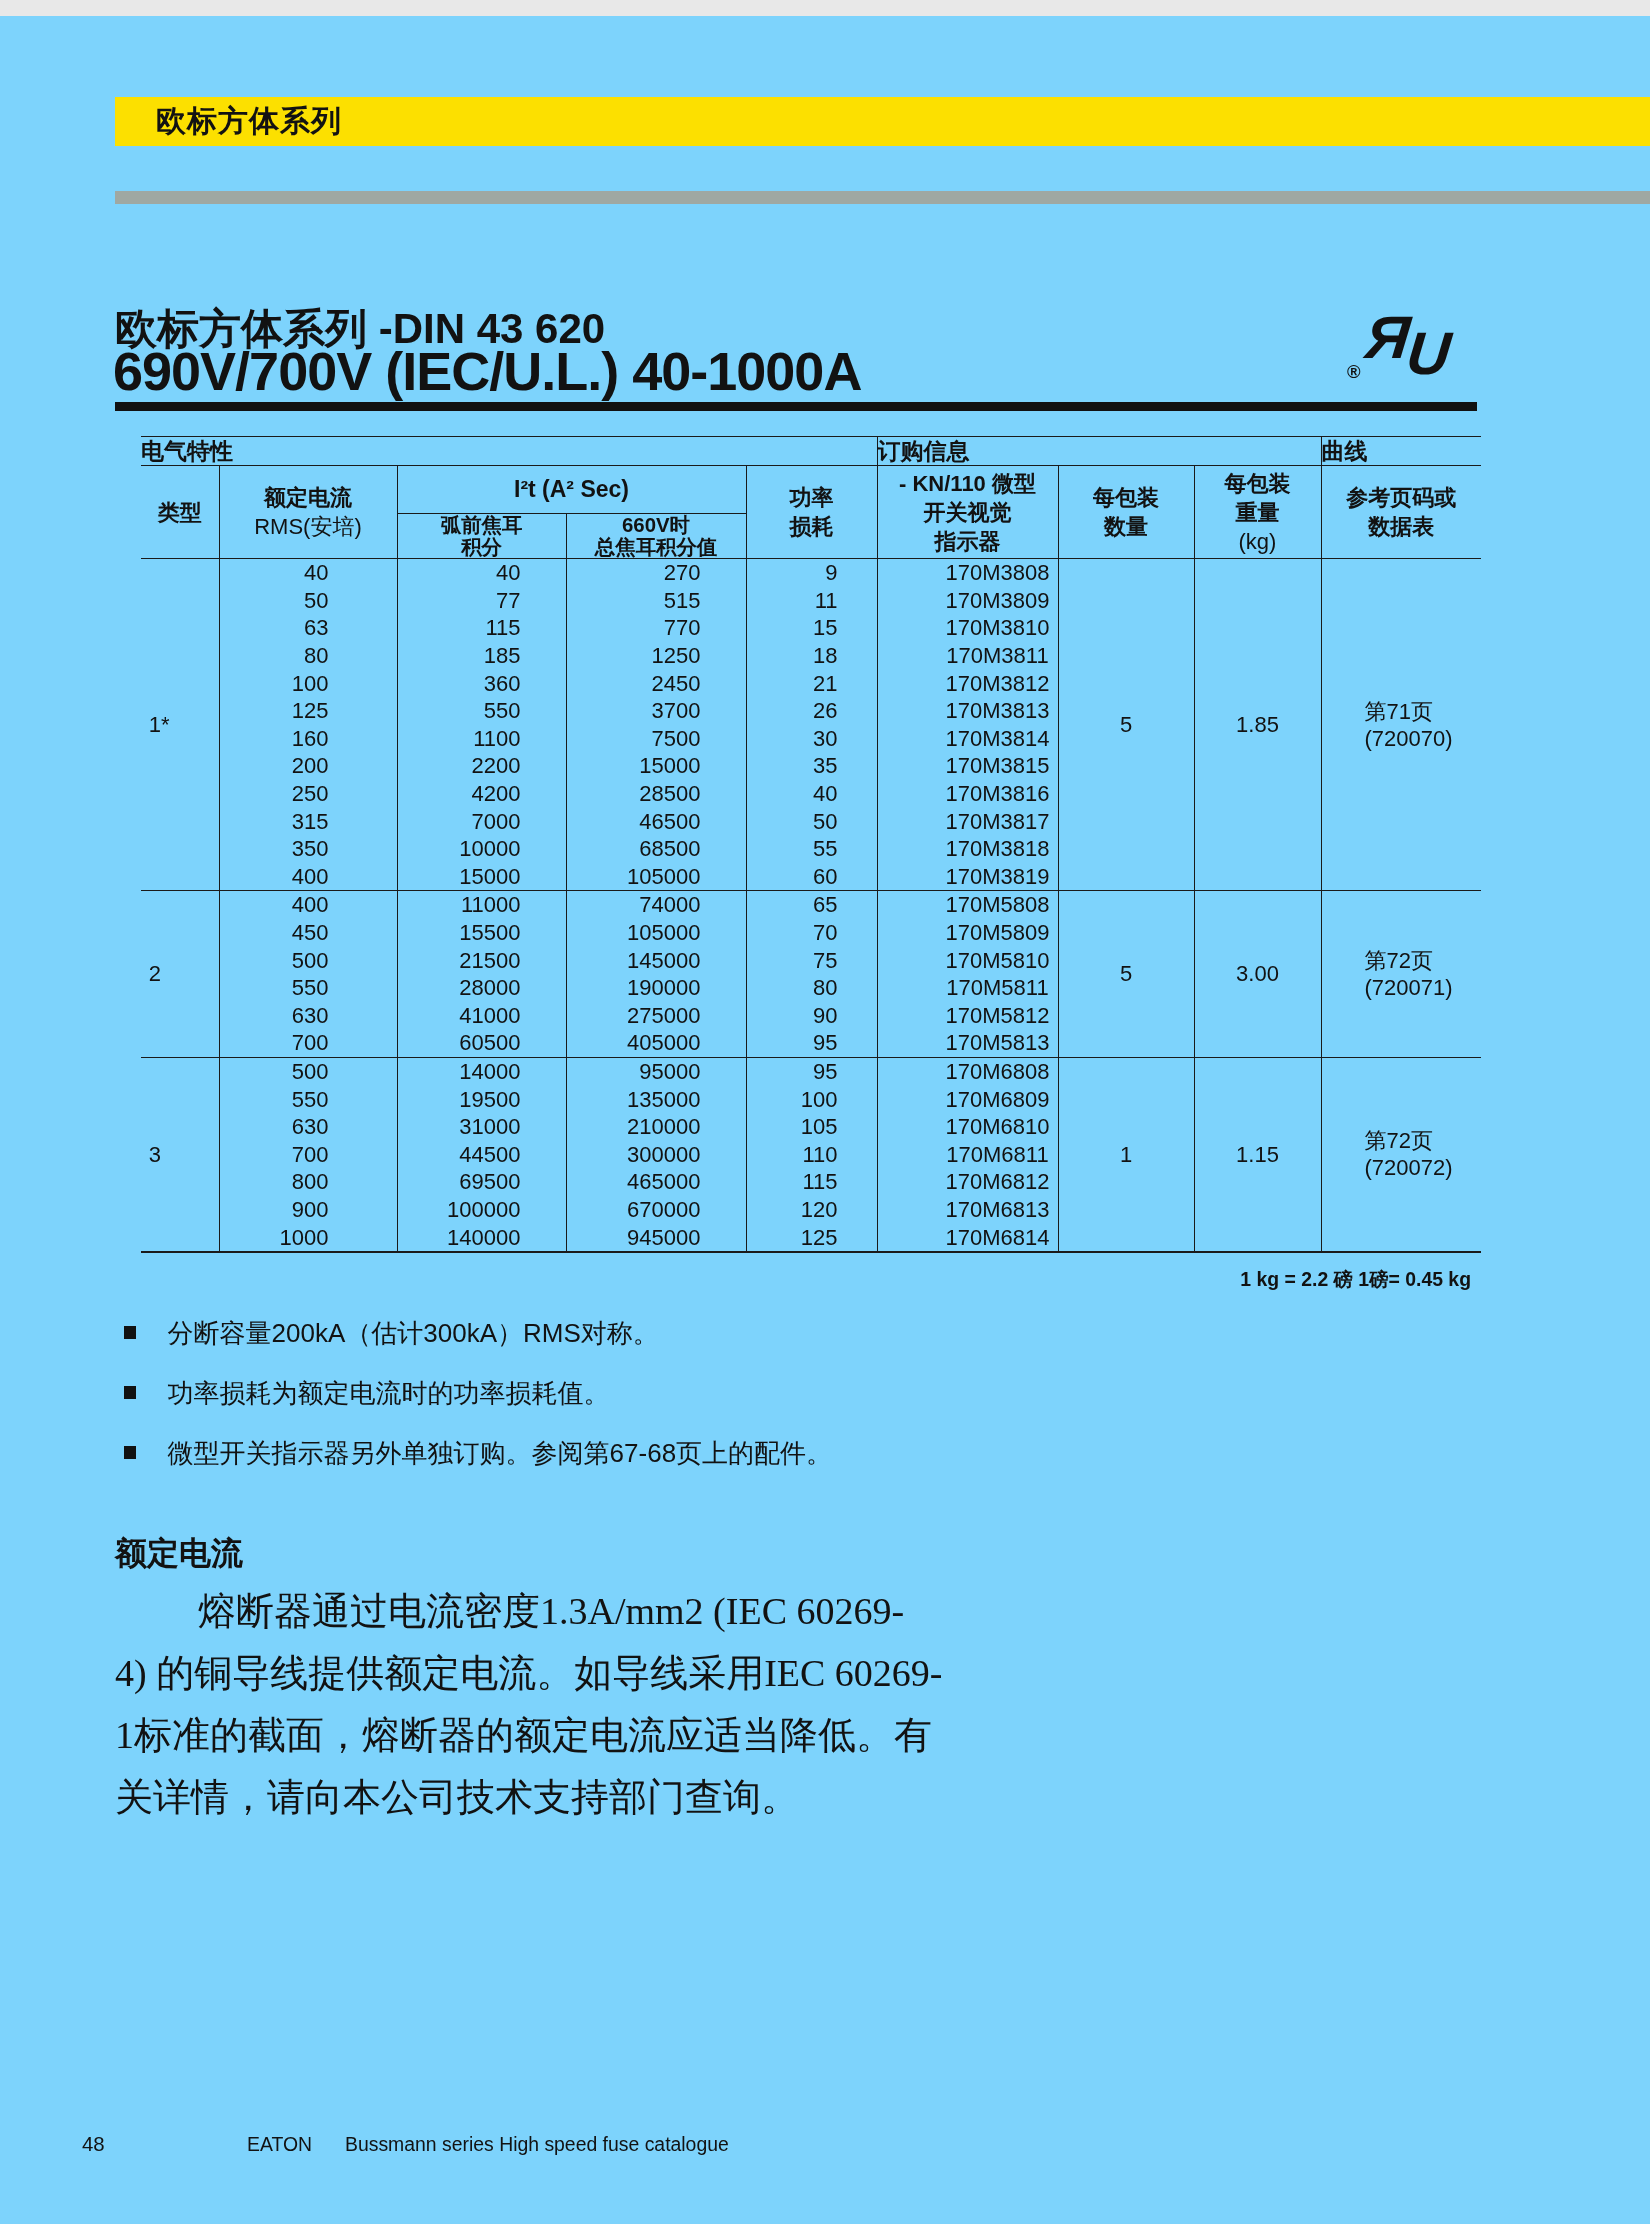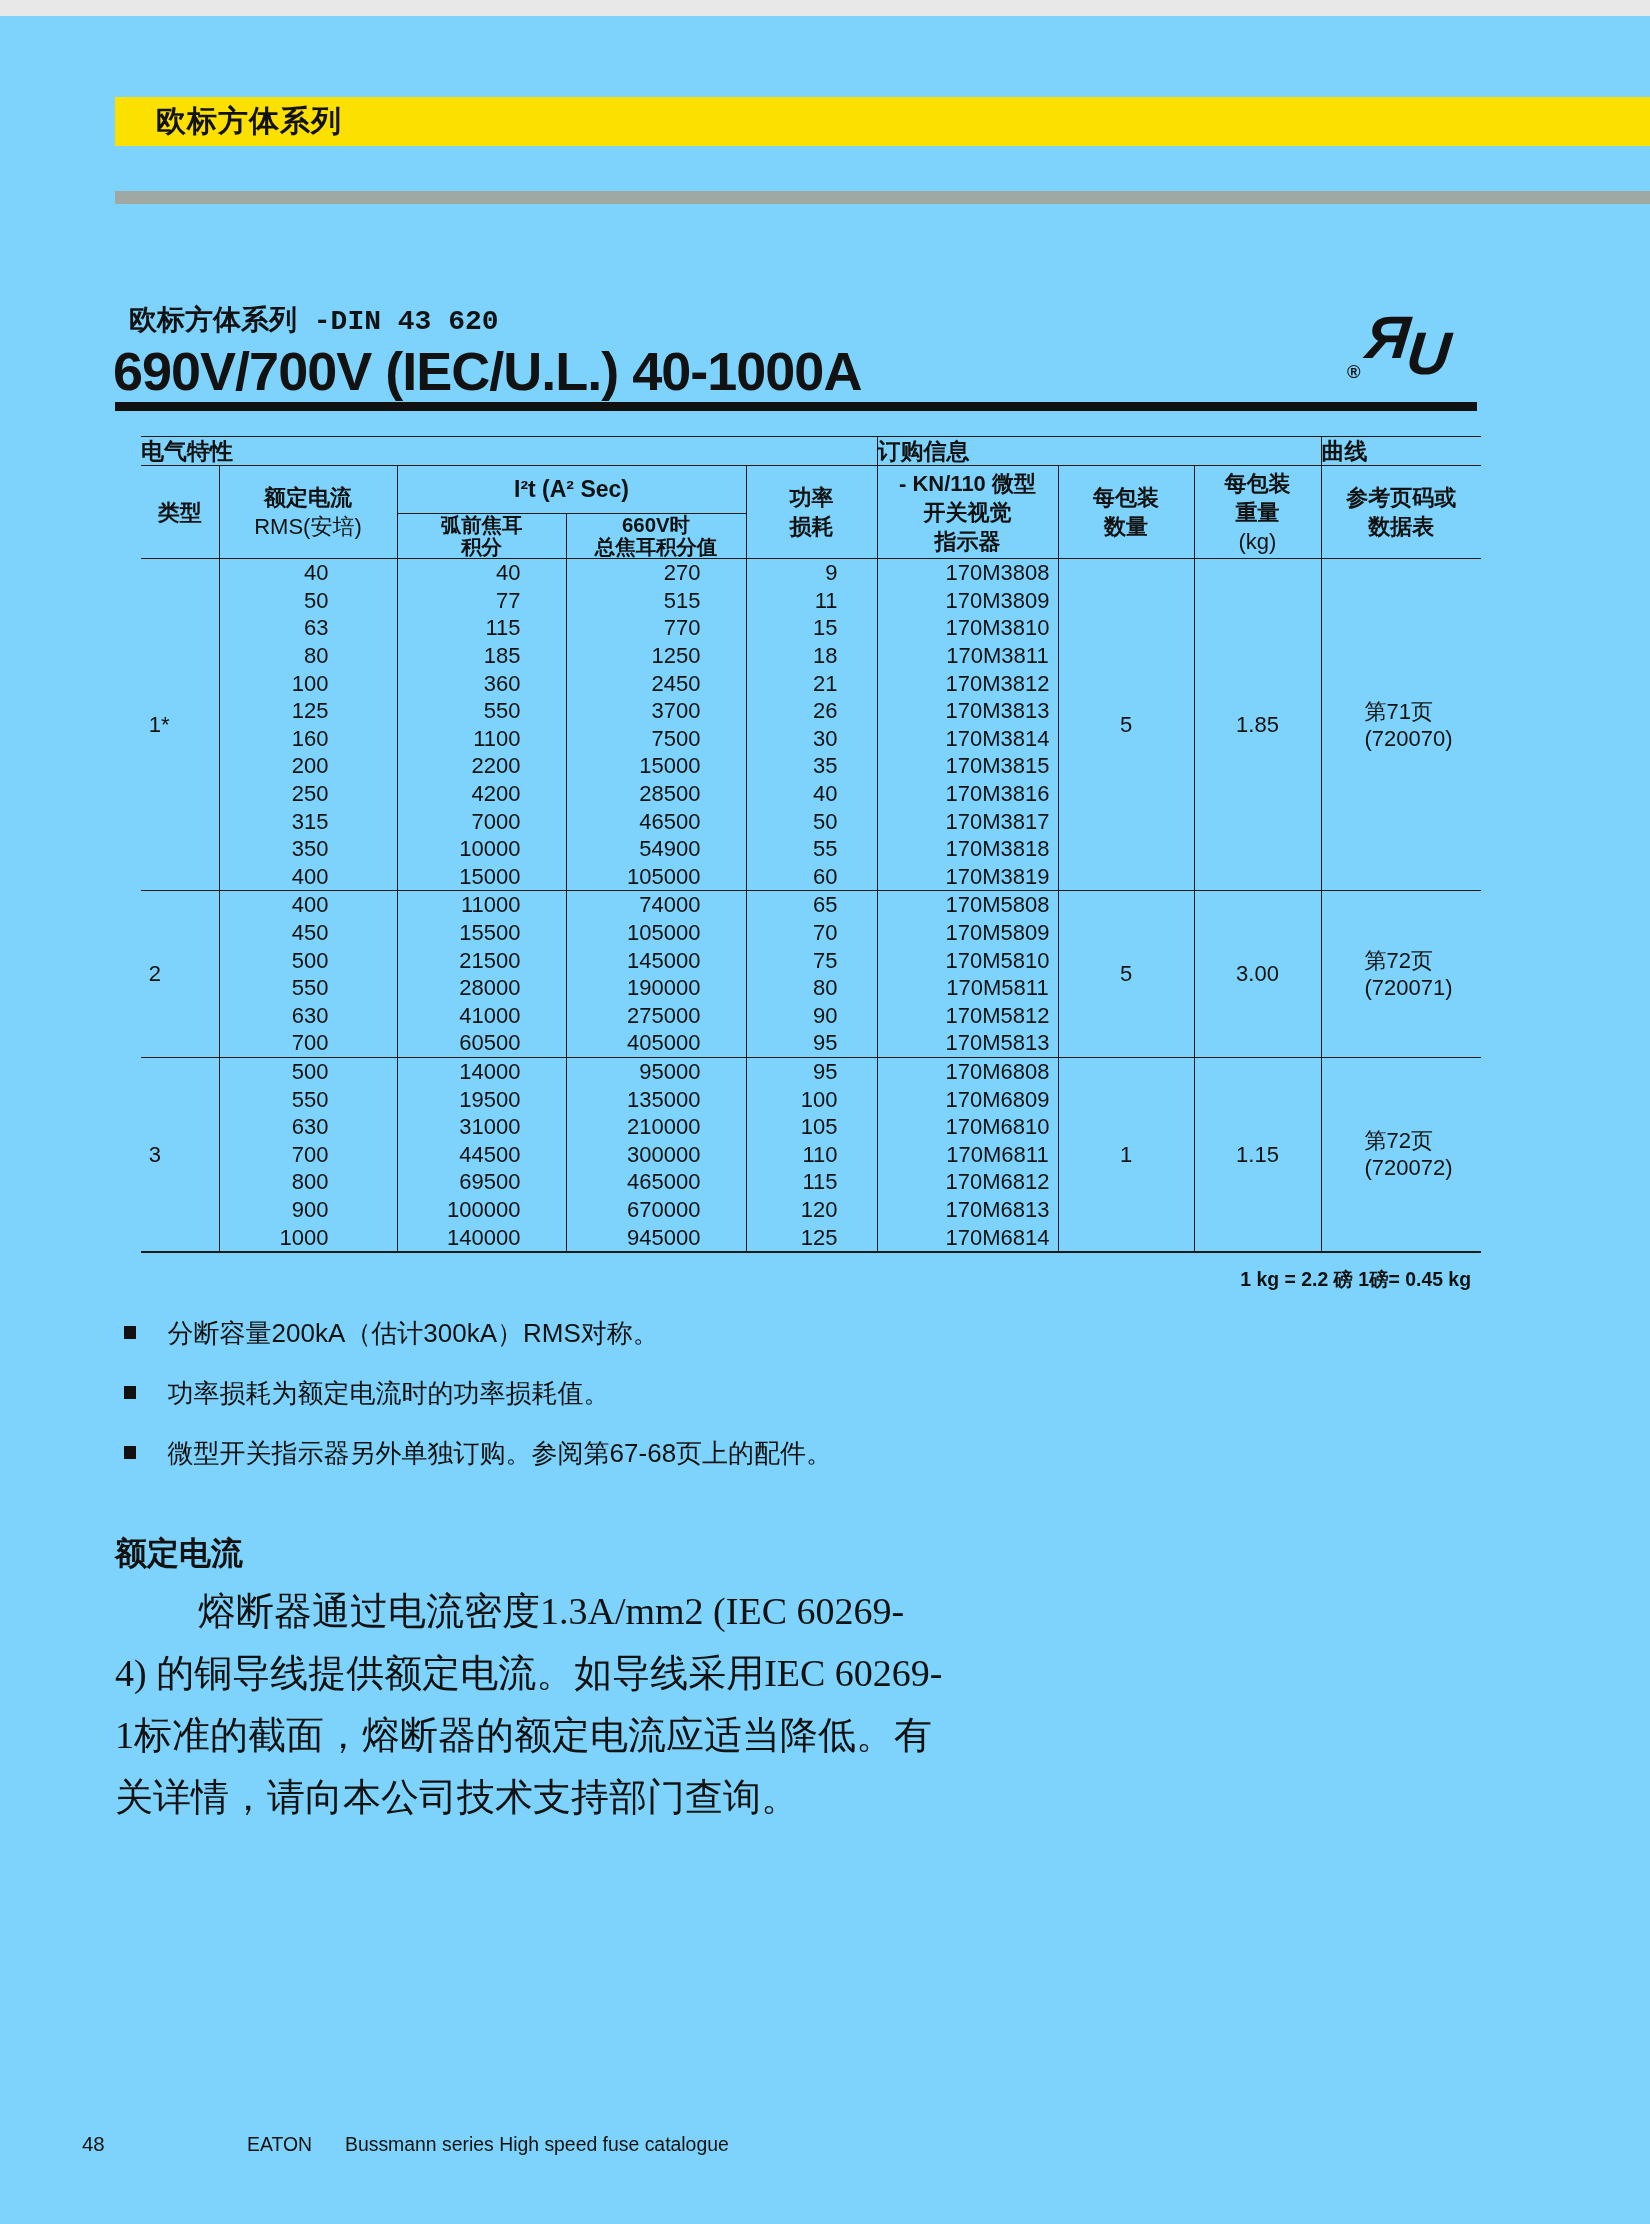--- a/index.html
+++ b/index.html
@@ -10,21 +10,21 @@
   }
   
   .yellow-bar {
     position:absolute; left:115px; top:81px; width:1536px; height:49px;
     display:flex; align-items:center;
   }
   .yellow-bar .banner-label { font-size:30px; font-weight:bold; padding-left:41px; letter-spacing:1px; }
   .gray-bar { position:absolute; left:115px; top:175px; width:1536px; height:12.6px; }
 
   
-  .din-title  { position:absolute; left:129px; top:285px; font-size:28px; font-weight:bold;font-family:Liberation Mono, monospace; }
+  .din-title  { position:absolute; left:115px; top:285px; font-size:42px; font-weight:bold; }
   .main-title { position:absolute; left:113px; top:324px; font-size:54px; font-weight:bold; letter-spacing:-1px; }
   .title-rule { position:absolute; left:115px; top:386px; width:1362px; height:8.7px; background:#111; }
 
   .ul-logo { position:absolute; left:1347px; top:291px; width:131px; height:92px; }
   .ul-logo .ul-r   { position:absolute; left:19.4px;  top:-3.9px; font-size:60px; font-weight:900; font-style:italic; transform:skewX(-6deg); }
   .ul-logo .ul-u   { position:absolute; left:60px;  top:11.6px; font-size:60px; font-weight:900; font-style:italic; transform:skewX(-6deg); }
   .ul-logo .ul-reg { position:absolute; left:0px;   top:54px; font-size:18.4px; font-weight:bold; }
 
   
   .spec-table-wrap { position:absolute; left:141px; top:420px; width:1340px; }
@@ -240,21 +240,21 @@
           <tr>
             <td class="col-current bl">315</td>
             <td class="col-prearc bl">7000</td>
             <td class="col-total bl">46500</td>
             <td class="col-power bl">50</td>
             <td class="col-part bl">170M3817</td>
           </tr>
           <tr>
             <td class="col-current bl">350</td>
             <td class="col-prearc bl">10000</td>
-            <td class="col-total bl">54900</td>
+            <td class="col-total bl">68500</td>
             <td class="col-power bl">55</td>
             <td class="col-part bl">170M3818</td>
           </tr>
           <tr>
             <td class="col-current bl">400</td>
             <td class="col-prearc bl">15000</td>
             <td class="col-total bl">105000</td>
             <td class="col-power bl">60</td>
             <td class="col-part bl">170M3819</td>
           </tr>

